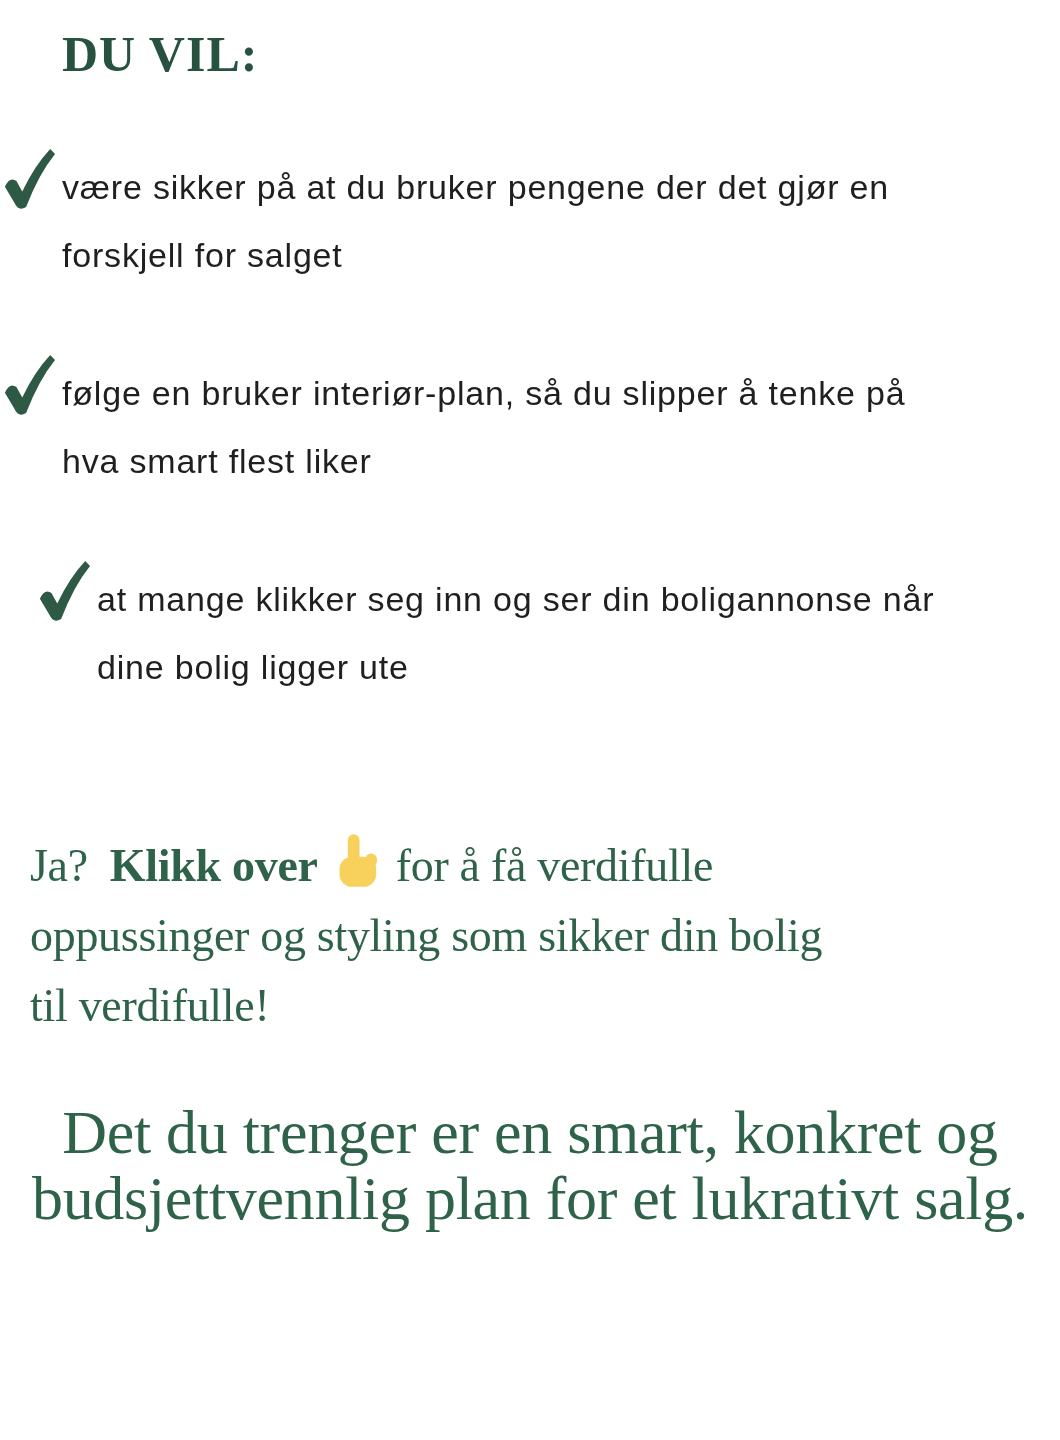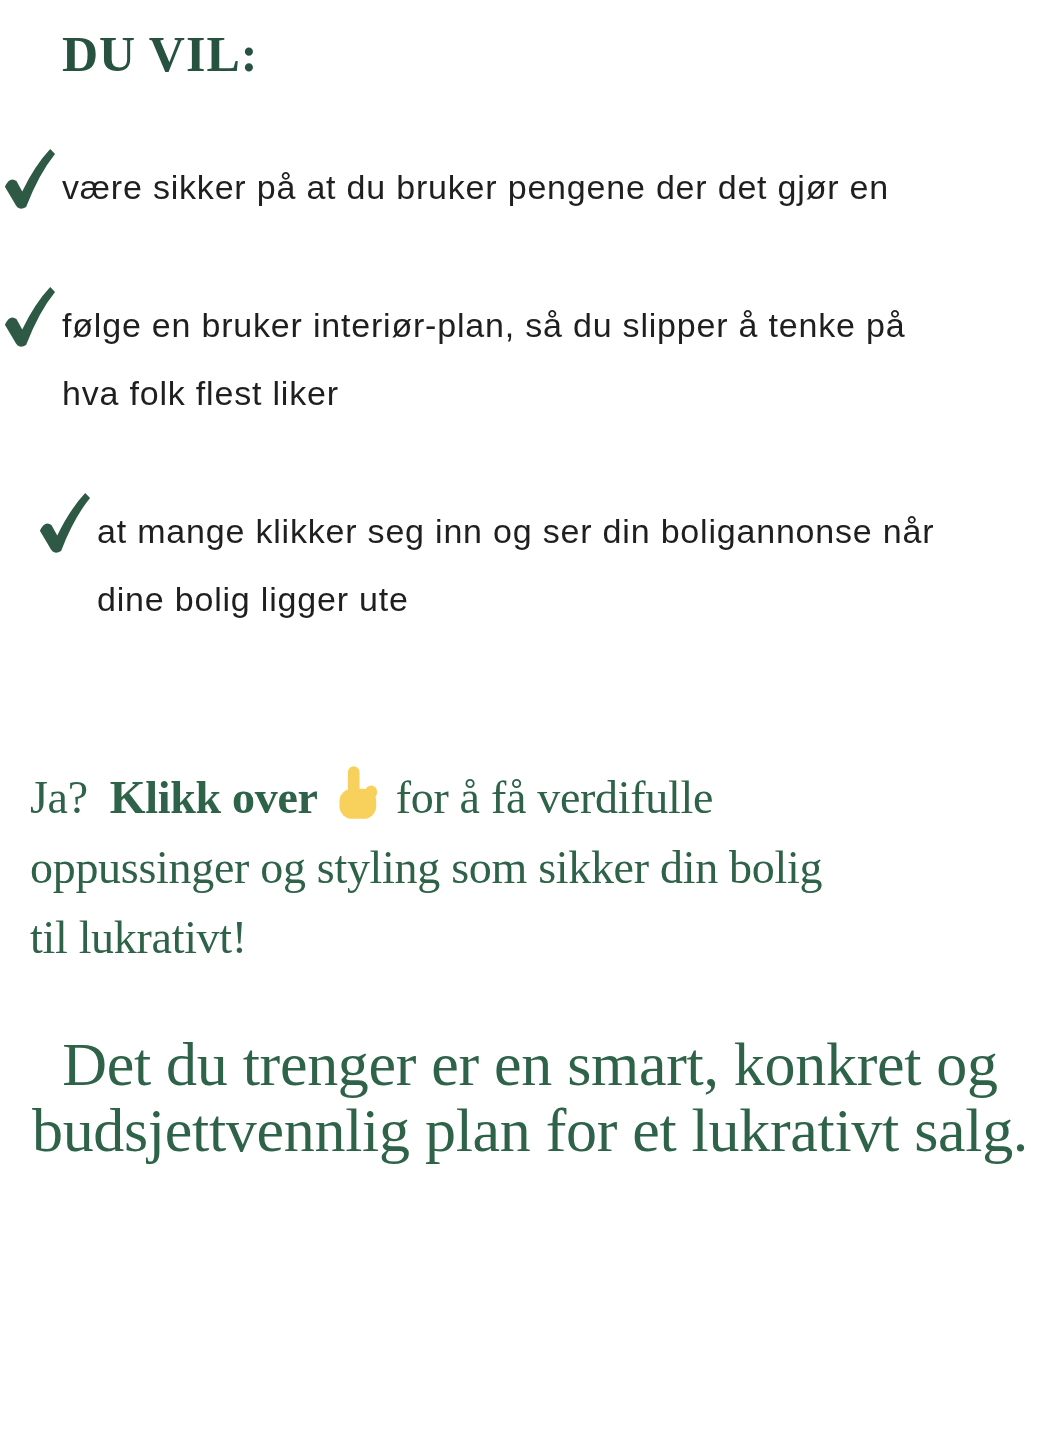--- a/index.html
+++ b/index.html
@@ -88,31 +88,32 @@
 
   <ul class="checklist">
 
     <li>
       <span class="check">
         <svg viewBox="0 0 56 66" xmlns="http://www.w3.org/2000/svg">
           <path fill="#2e5a45" d="M3 41 Q8 30 15 35 L21 46 Q34 19 50 2 L55 7 Q38 28 25 62 Q17 67 13 58 Z"></path>
         </svg>
       </span>
       <div>være sikker på at du bruker pengene der det gjør en</div>
+      <div>forskjell for salget</div>
     </li>
 
 
     <li>
       <span class="check">
         <svg viewBox="0 0 56 66" xmlns="http://www.w3.org/2000/svg">
           <path fill="#2e5a45" d="M3 41 Q8 30 15 35 L21 46 Q34 19 50 2 L55 7 Q38 28 25 62 Q17 67 13 58 Z"></path>
         </svg>
       </span>
       <div>følge en bruker interiør-plan, så du slipper å tenke på</div>
-      <div>hva folk flest liker</div>
+      <div>hva smart flest liker</div>
     </li>
 
     <li>
       <span class="check">
         <svg viewBox="0 0 56 66" xmlns="http://www.w3.org/2000/svg">
           <path fill="#2e5a45" d="M3 41 Q8 30 15 35 L21 46 Q34 19 50 2 L55 7 Q38 28 25 62 Q17 67 13 58 Z"></path>
         </svg>
       </span>
       <div>at mange klikker seg inn og ser din boligannonse når</div>
       <div>dine bolig ligger ute</div>
@@ -124,21 +125,21 @@
     <span class="prefix">Ja?</span><strong>Klikk over</strong><span class="hand">
       <svg viewBox="0 0 60 66" xmlns="http://www.w3.org/2000/svg">
         <g fill="#f8d05c">
           <rect x="19" y="1" width="14" height="38" rx="7"></rect>
           <rect x="9" y="28" width="44" height="36" rx="15"></rect>
           <rect x="40" y="24" width="14" height="16" rx="7"></rect>
         </g>
       </svg>
     </span><span>for å få verdifulle</span><br>
     <span>oppussinger og styling som sikker din bolig</span><br>
-    <span>til lukrativt!</span>
+    <span>til verdifulle!</span>
   </p>
 
   <p class="closing">
     <span>Det du trenger er en smart, konkret og</span><br>
     <span>budsjettvennlig plan for et lukrativt salg.</span>
   </p>
 
 </main>
 
 </body></html>

